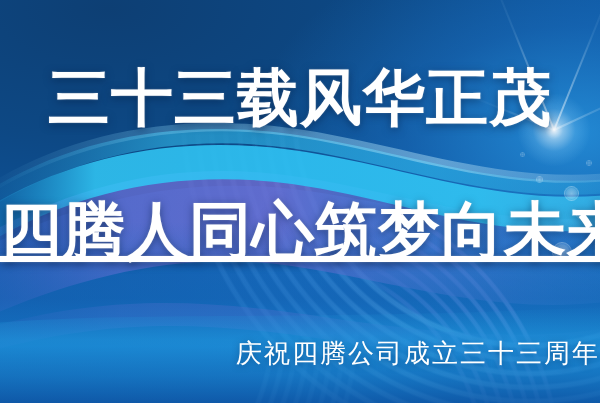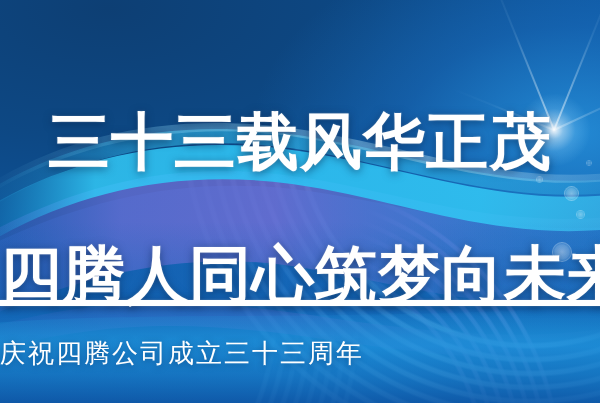--- a/index.html
+++ b/index.html
@@ -114,28 +114,27 @@
   }
   .headline{
     position:absolute;
     left:0;width:600px;
     text-align:center;
     color:#ffffff;
     font-weight:bold;
     letter-spacing:1px;
     white-space:nowrap;
     text-shadow:0 2px 9px rgba(4,30,70,.55), 0 0 2px rgba(255,255,255,.35);
-    margin-top:44px;
   }
   #headline-line-1{ top:66px; font-size:62px; line-height:64px; }
   #headline-line-2{ top:199px; font-size:62px; line-height:64px;text-decoration:underline; }
 
   #subtitle{
     position:absolute;left:0;width:600px;top:339px;
-    text-align:left;
+    text-align:right;
     color:#ffffff;
     font-family:"Liberation Serif", "DejaVu Serif", serif;
     font-size:26px;line-height:30px;
     letter-spacing:2px;
     white-space:nowrap;
     text-shadow:0 1px 6px rgba(6,40,90,.50);
   }
 </style>
 </head>
 <body>

